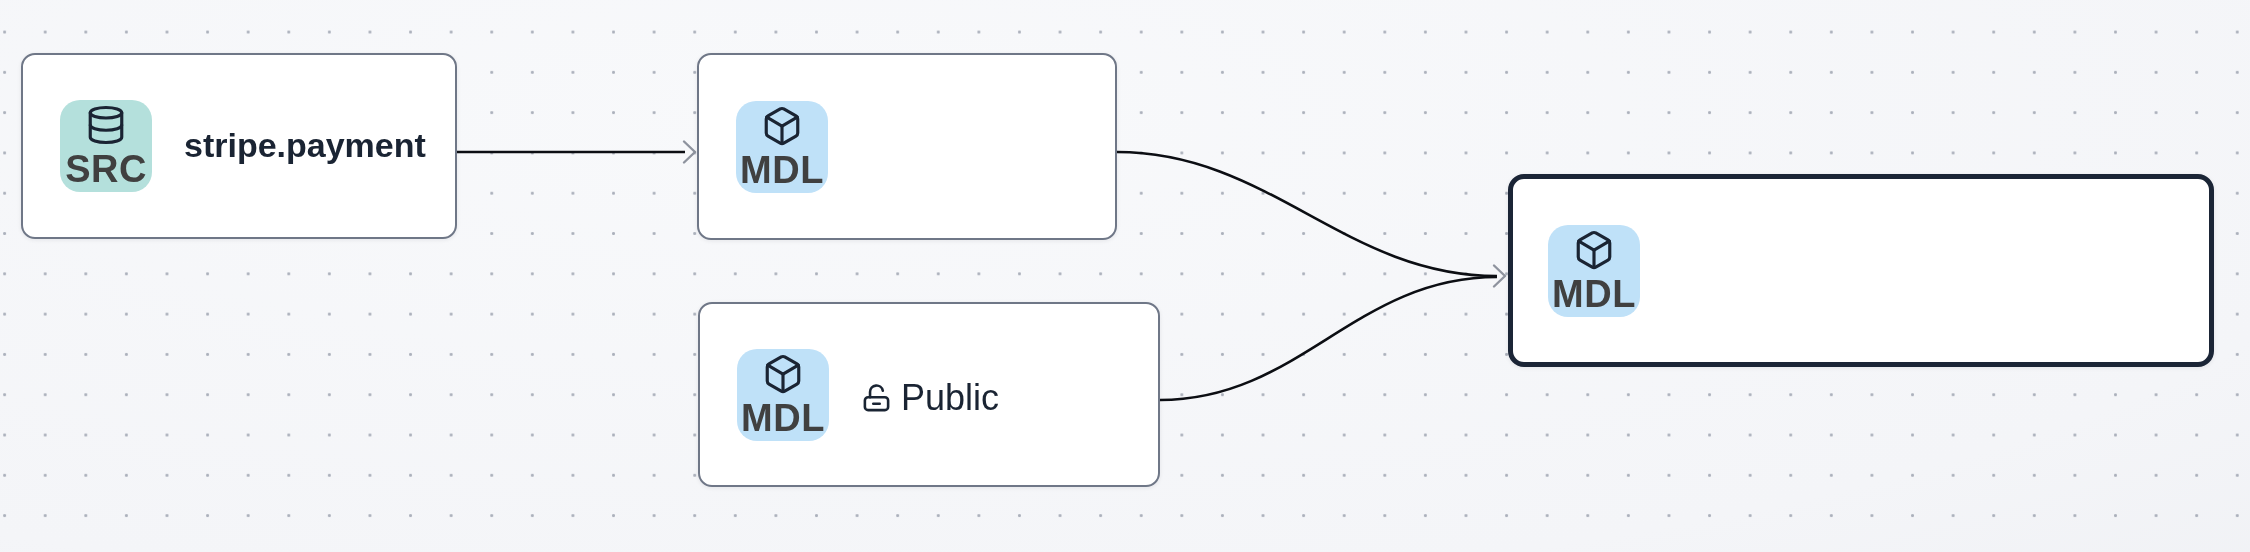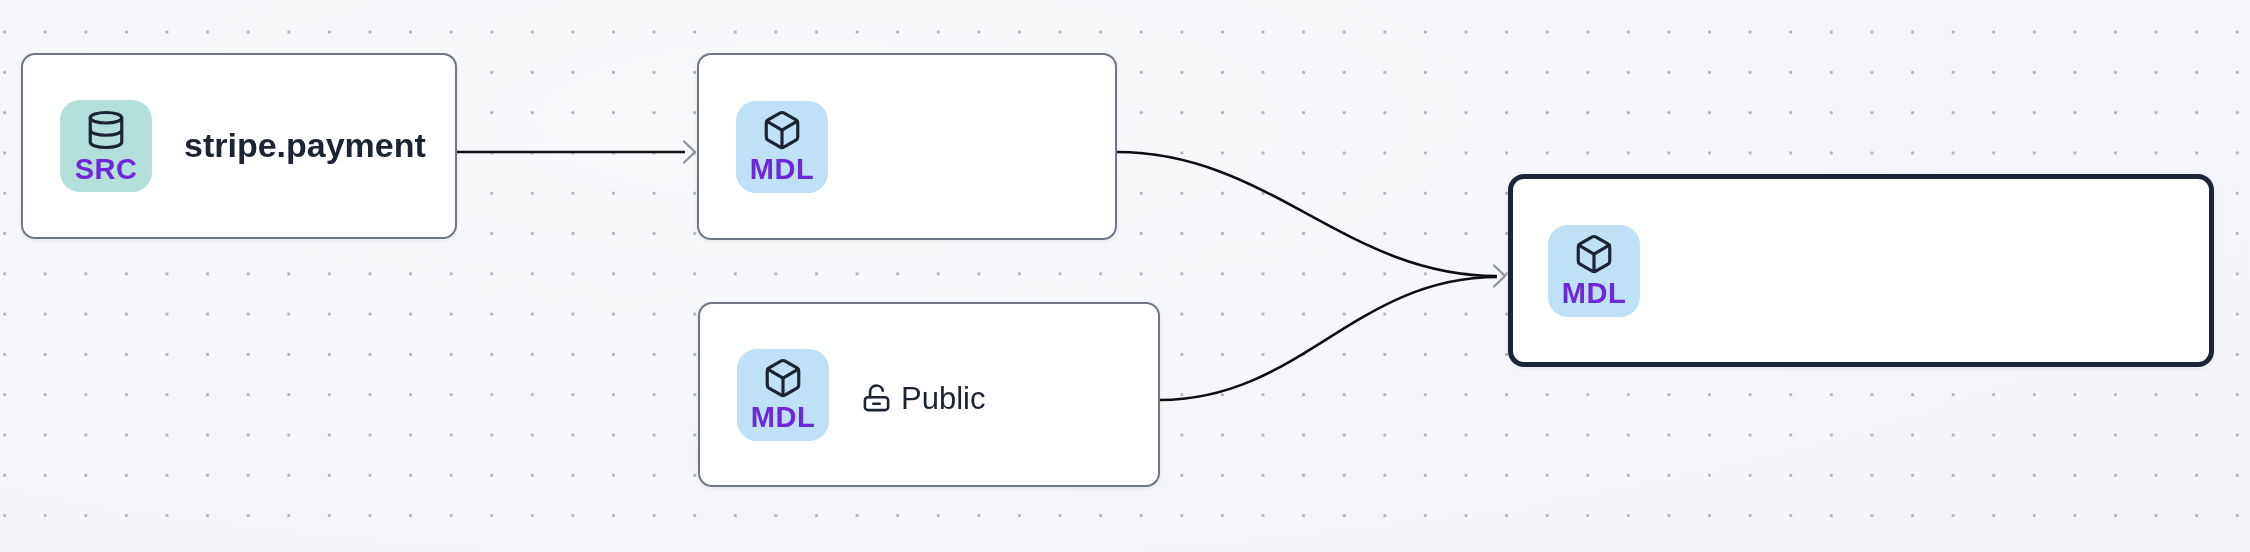--- a/index.html
+++ b/index.html
@@ -65,45 +65,45 @@
     width: 92px; height: 92px;
     border-radius: 20px;
     display: flex;
     flex-direction: column;
     align-items: center;
     justify-content: center;
     color: #1a2433;
   }
   .badge svg { display: block; }
   .badge-label {
-    font-size: 29px;
+    font-size: 38px;
     font-weight: 600;
     line-height: 1;
     margin-top: 4px;
     letter-spacing: 0.5px;
-    color: #6d28d9;
+    color: #404040;
   }
 
   .node-text { display: flex; flex-direction: column; justify-content: center; min-width: 0; }
   .node-title {
     font-size: 34px;
     font-weight: 600;
     color: #1a2433;
     line-height: 1.15;
     white-space: nowrap;
   }
   .access-row {
     display: flex;
     align-items: center;
     gap: 9px;
     margin-top: 7px;
     color: #1a2433;
   }
   .access-label {
-    font-size: 31px;
+    font-size: 36px;
     font-weight: 400;
     line-height: 1;
     color: #1a2433;
   }
 </style>
 </head>
 <body>
 
 <div class="canvas">
 

